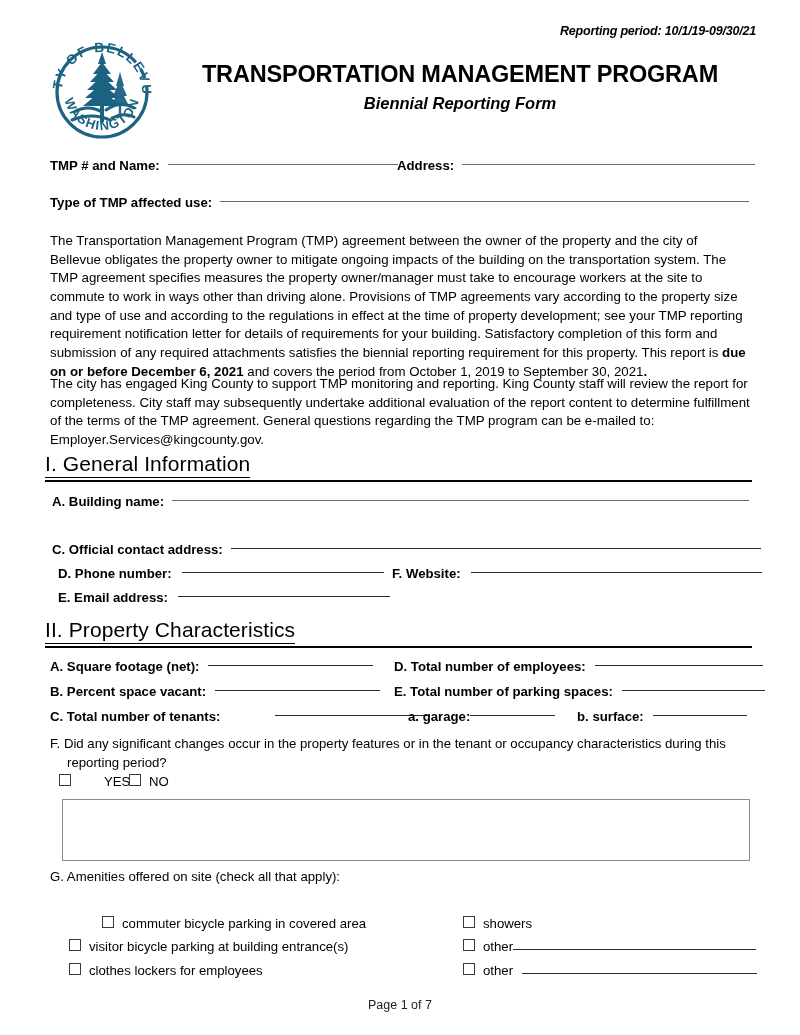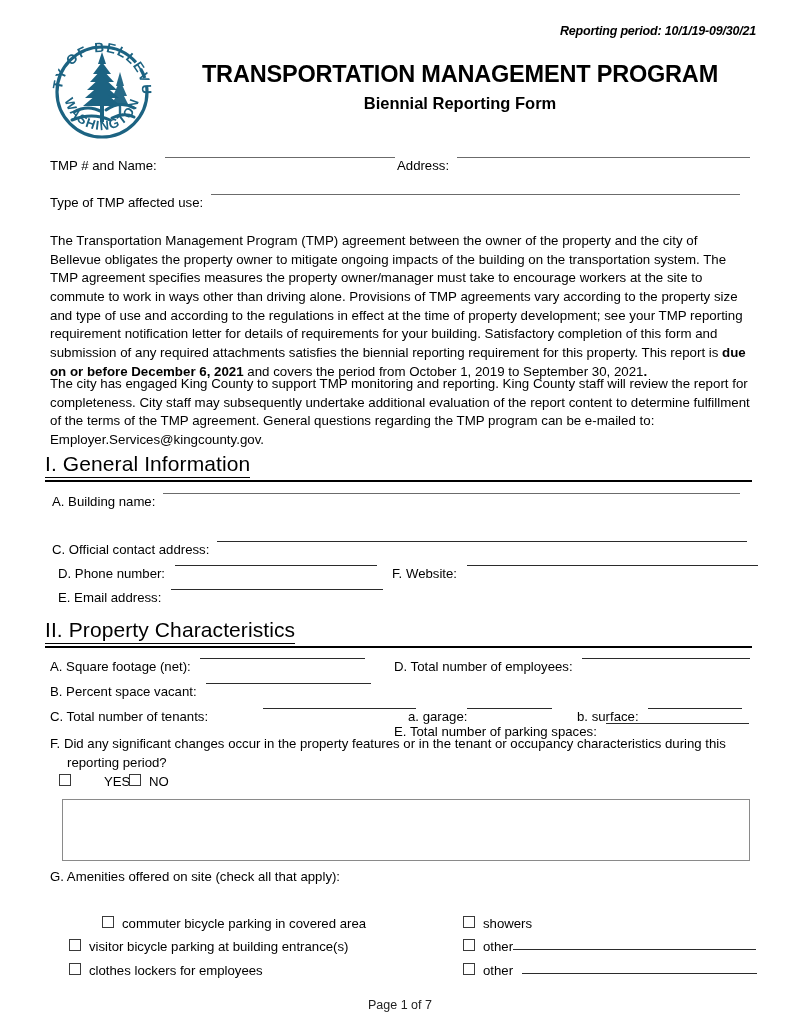--- a/index.html
+++ b/index.html
@@ -50,29 +50,31 @@
     font-size: 23.5px;
     font-weight: bold;
     letter-spacing: -0.2px;
     line-height: 1.1;
     white-space: nowrap;
   }
   .sub-title {
     font-size: 16.5px;
     font-weight: bold;
     margin-top: 6px;
+    font-style: italic;
   }
 
   
   .field-row {
     position: absolute;
     display: flex;
-    align-items: flex-start;
+    align-items: center;
     font-size: 13.2px;
     white-space: nowrap;
+    font-weight: bold;
   }
   .field-label { flex: none; }
   .rule {
     display: inline-block;
     border-bottom: 1.3px solid #6b6b6b;
     height: 0;
     position: relative;
     top: -1px;
   }
   .rule.dark { border-bottom-color: #2b2b2b; }
@@ -263,21 +265,21 @@
   </div>
   <div class="field-row" style="left:50px; top:709px;gap:46px;">
     <span class="field-label">C. Total number of tenants:</span>
     <span class="rule dark" style="width:153px; margin-left:9px;"></span>
   </div>
 
   <div class="field-row" style="left:394px; top:659px;">
     <span class="field-label">D. Total number of employees:</span>
     <span class="rule dark" style="width:168px; margin-left:9px;"></span>
   </div>
-  <div class="field-row" style="left:394px; top:724px;">
+  <div class="field-row" style="left:394px; top:684px;">
     <span class="field-label">E. Total number of parking spaces:</span>
     <span class="rule dark" style="width:143px; margin-left:9px;"></span>
   </div>
   <div class="field-row" style="left:408px; top:709px;">
     <span class="field-label">a. garage:</span>
     <span class="rule dark" style="width:85px;"></span>
   </div>
   <div class="field-row" style="left:577px; top:709px;">
     <span class="field-label">b. surface:</span>
     <span class="rule dark" style="width:94px; margin-left:9px;"></span>

